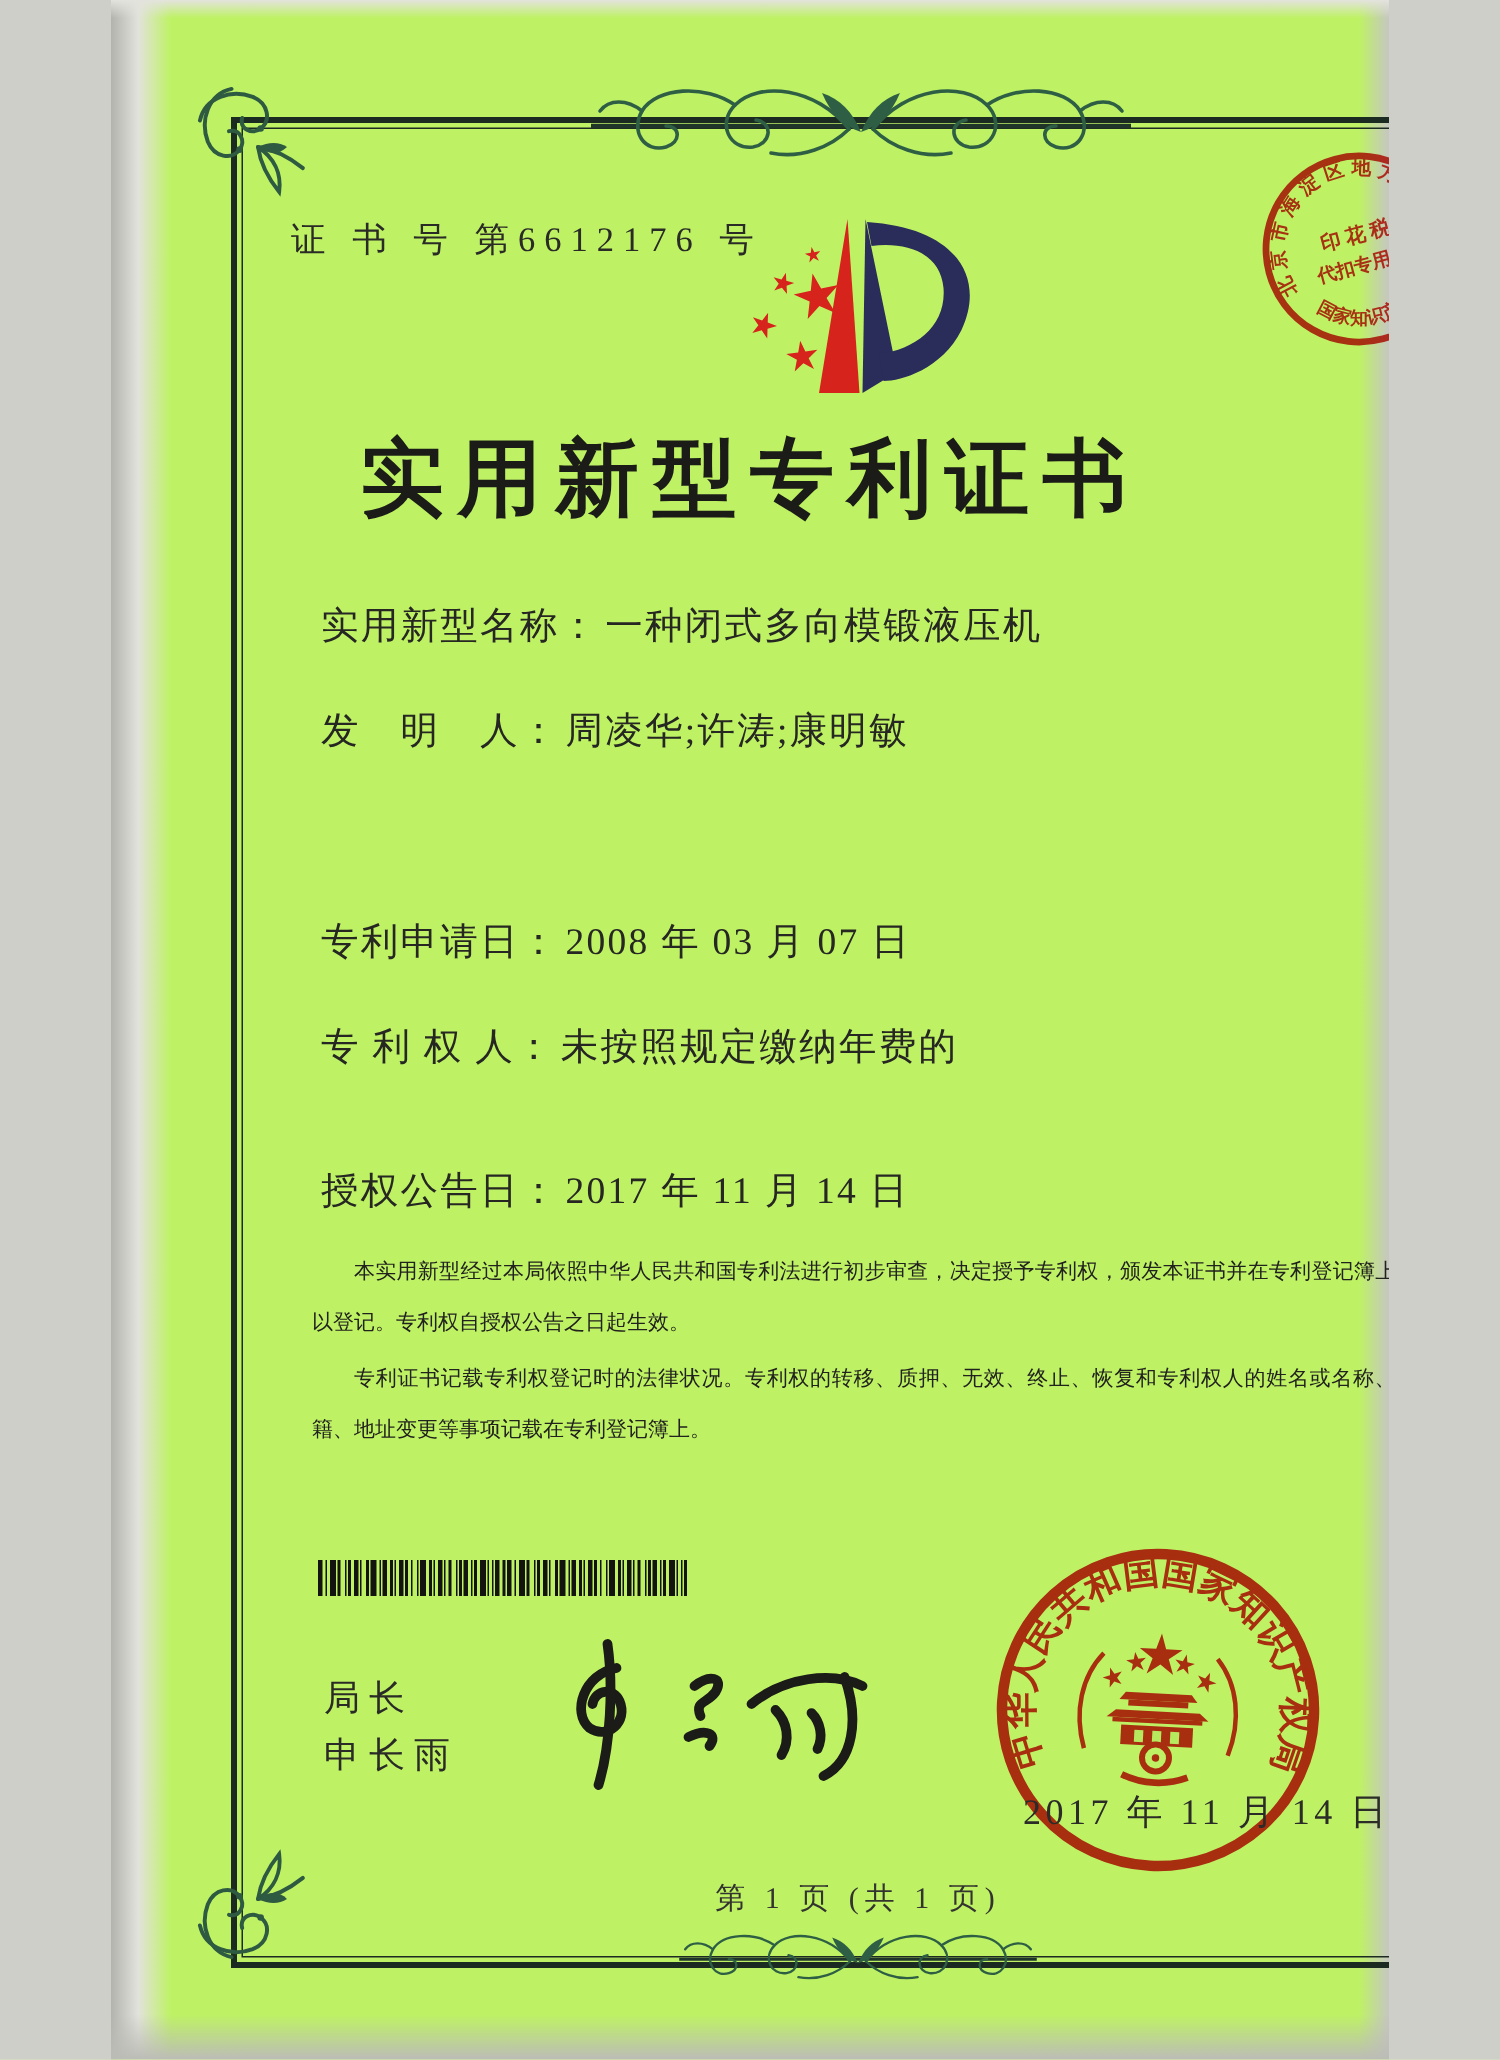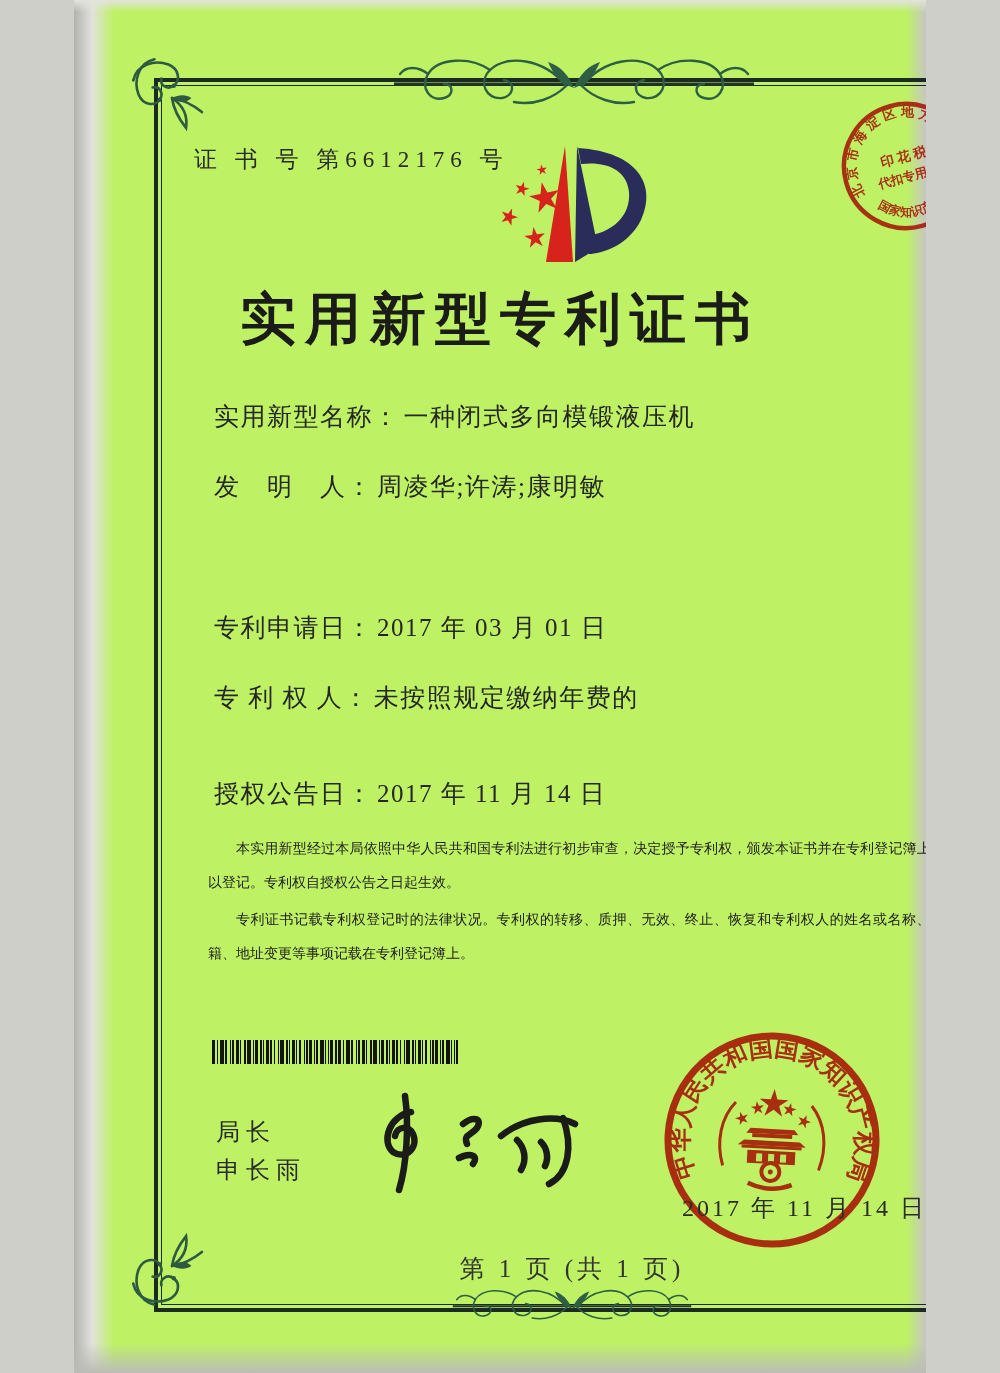--- a/index.html
+++ b/index.html
@@ -55,21 +55,21 @@
 
   .signature{position:absolute;left:285px;top:1090px;width:225px;height:108px;}
 
   .seal{position:absolute;left:583px;top:1025px;width:230px;height:230px;
     mix-blend-mode:multiply;opacity:.95;}
 
   .issue-date{position:absolute;left:608px;top:1192px;font-size:24px;letter-spacing:3px;
     color:#2b2b27;white-space:nowrap;}
 
   .footer{position:absolute;left:80px;top:1252px;width:836px;text-align:center;
-    font-size:25px;letter-spacing:4px;color:#33332f;}
+    font-size:20px;letter-spacing:4px;color:#33332f;}
 </style>
 </head>
 <body>
 
 <div class="page">
 
   <div class="edge-left"></div>
   <div class="edge-right"></div>
   <div class="edge-bottom"></div>
   <div class="edge-top"></div>
@@ -166,21 +166,21 @@
 
   <div class="title">实用新型专利证书</div>
 
   <div class="field-row" style="top:400px">
     <span class="lbl">实用新型名称：</span><span>一种闭式多向模锻液压机</span>
   </div>
   <div class="field-row" style="top:470px">
     <span class="lbl">发　明　人：</span><span>周凌华;许涛;康明敏</span>
   </div>
   <div class="field-row" style="top:611px">
-    <span class="lbl">专利申请日：</span><span>2017 年 03 月 01 日</span>
+    <span class="lbl">专利申请日：</span><span>2008 年 03 月 07 日</span>
   </div>
   <div class="field-row" style="top:681px">
     <span class="lbl">专 利 权 人：</span><span>未按照规定缴纳年费的</span>
   </div>
   <div class="field-row" style="top:777px">
     <span class="lbl">授权公告日：</span><span>2017 年 11 月 14 日</span>
   </div>
 
   <div class="paras">
     <p>本实用新型经过本局依照中华人民共和国专利法进行初步审查，决定授予专利权，颁发本证书并在专利登记簿上予以登记。专利权自授权公告之日起生效。</p>

